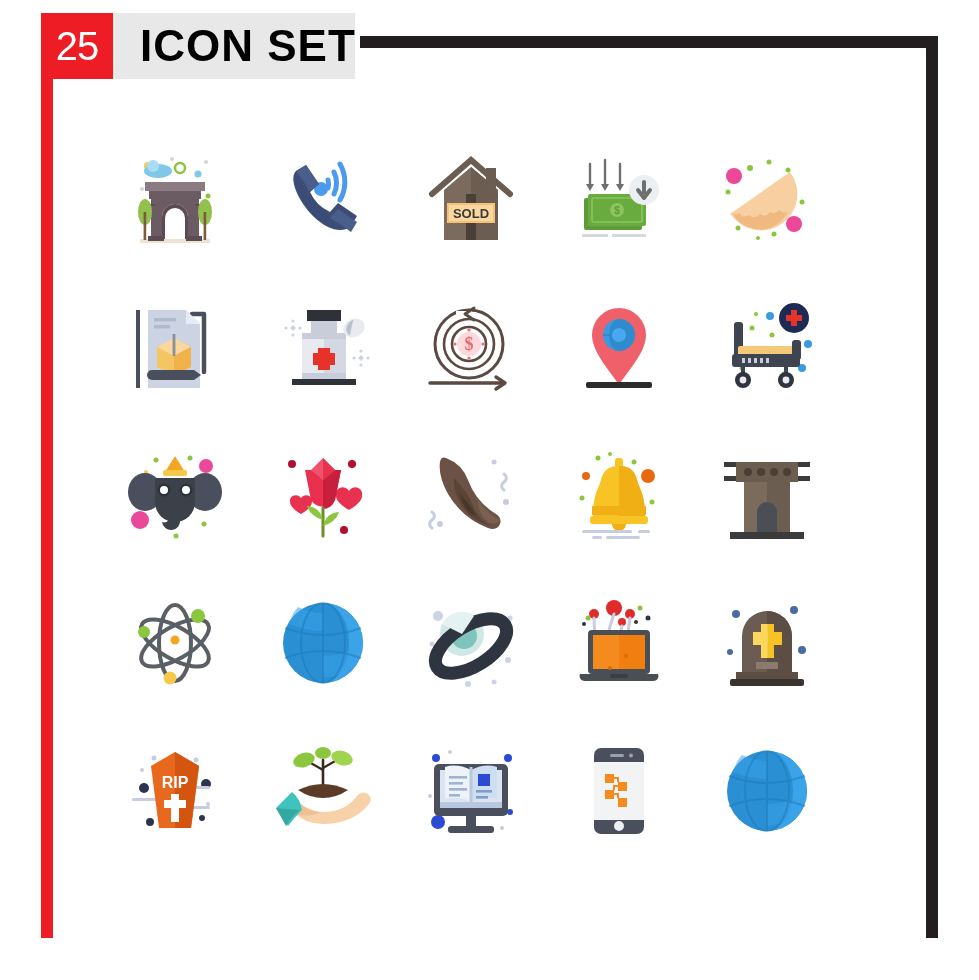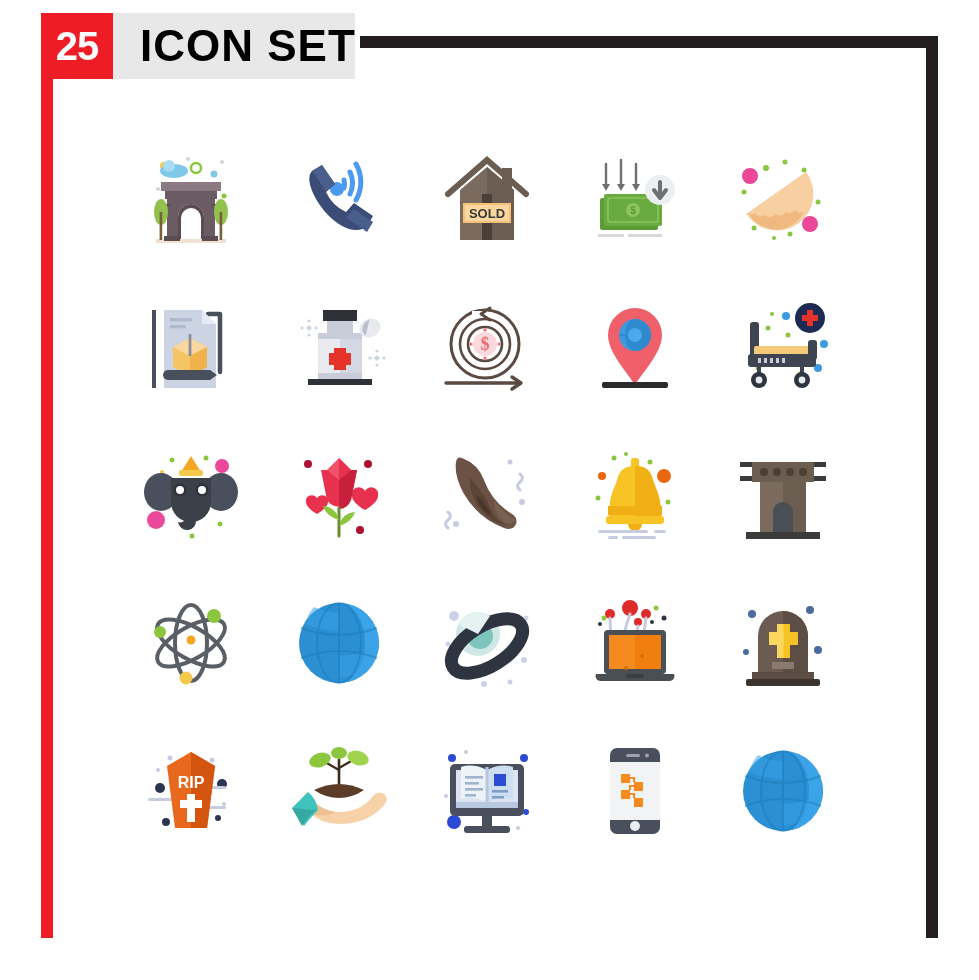--- a/index.html
+++ b/index.html
@@ -30,32 +30,32 @@
   .gray-bar{
     position:absolute;left:53px;top:13px;width:302px;height:66px;
     background:#e8e8e8;
   }
   .badge{
     position:absolute;left:41px;top:13px;width:72px;height:66px;
     background:#ee1c25;
     display:flex;align-items:center;justify-content:center;
   }
   .badge span{
-    color:#fff;font-size:40px;font-weight:bold;line-height:1;
+    color:#fff;font-size:40px;font-weight:normal;line-height:1;
     letter-spacing:-1px;
   }
   .title{
     position:absolute;left:140px;top:13px;height:66px;
     display:flex;align-items:center;
     font-size:44px;font-weight:bold;color:#000;letter-spacing:1px;
   }
 
   
   .grid{
-    position:absolute;left:117px;top:125px;
+    position:absolute;left:101px;top:125px;
     width:740px;height:740px;
     display:grid;
     grid-template-columns:repeat(5,148px);
     grid-template-rows:repeat(5,148px);
   }
   .cell{
     position:relative;
     display:flex;align-items:center;justify-content:center;
   }
   .cell svg{display:block;}

